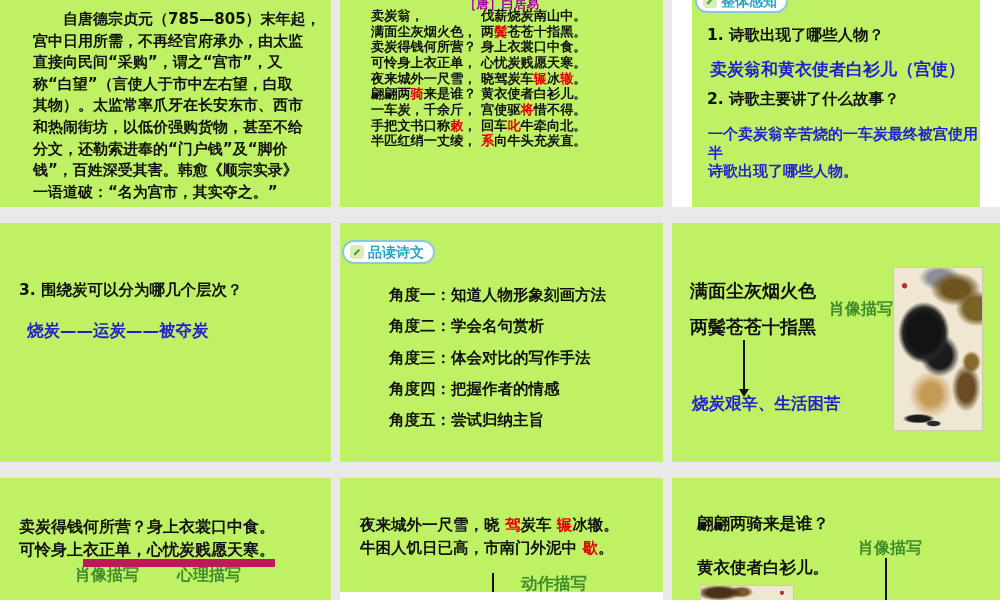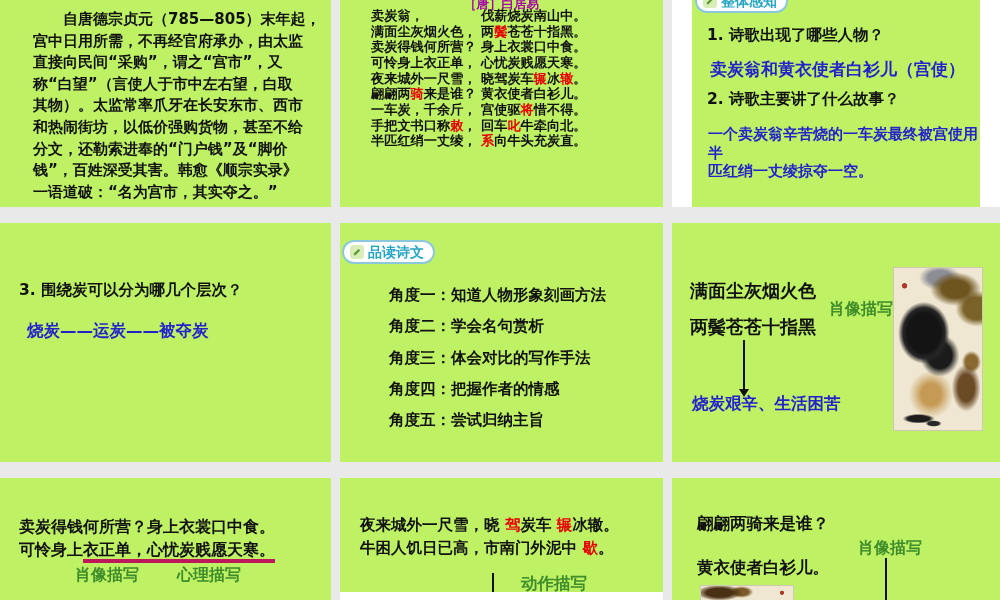--- a/index.html
+++ b/index.html
@@ -20,21 +20,21 @@
   #slide-clothing{left:0;top:478px;width:331px;height:122px;}
   #slide-action{left:340px;top:478px;width:323px;height:114px;}
   #slide-messenger{left:672px;top:478px;width:328px;height:122px;}
   .gutter-h{position:absolute;left:0;width:1000px;height:16px;background:var(--gutter-gray);z-index:4;}
   #gutter-h1{top:207px;} #gutter-h2{top:462px;}
   .gutter-v{position:absolute;top:0;height:600px;width:9px;background:var(--gutter-gray);z-index:4;}
   #gutter-v1{left:331px;} #gutter-v2{left:663px;}
 
   .rich,.poem-left,.poem-right{white-space:pre-wrap;}
   .seg-red{color:var(--emphasis-red);}
-  .seg-u{border-bottom:4px solid #be185d;}
+  .seg-u{border-bottom:8px solid #be185d;}
 
   
   #intro-text{position:absolute;left:33px;top:9px;width:288px;font-size:15px;line-height:21.6px;}
   #intro-text .line:first-child{text-indent:2em;}
 
   
   #poem-title{position:absolute;top:-4px;left:0;right:0;text-align:center;font-size:12.5px;color:var(--title-magenta);}
   #poem-body{position:absolute;left:31px;top:8px;font-size:13.2px;line-height:15.66px;}
   .poem-row{display:flex;}
   .poem-left{width:110px;flex:none;}
@@ -178,21 +178,21 @@
             <path d="M3 10.5 10.5 3l2.5 2.5L5.5 13H3v-2.5z"></path>
           </svg>
         </span>
       <span class="badge-text">整体感知</span>
     </div>
     <div id="q1">1. 诗歌出现了哪些人物？</div>
     <div id="a1">卖炭翁和黄衣使者白衫儿（宫使）</div>
     <div id="q2">2. 诗歌主要讲了什么故事？</div>
     <div id="a2">
       <div>一个卖炭翁辛苦烧的一车炭最终被宫使用半</div>
-      <div>匹红绡一丈绫掠夺一空。</div>
+      <div>诗歌出现了哪些人物。</div>
     </div>
   </div>
 
   <div class="slide" id="slide-layers">
     <div id="q3">3. 围绕炭可以分为哪几个层次？</div>
     <div id="a3">烧炭——运炭——被夺炭</div>
   </div>
 
   <div class="slide" id="slide-guide">
     <div class="badge" id="guide-badge">

